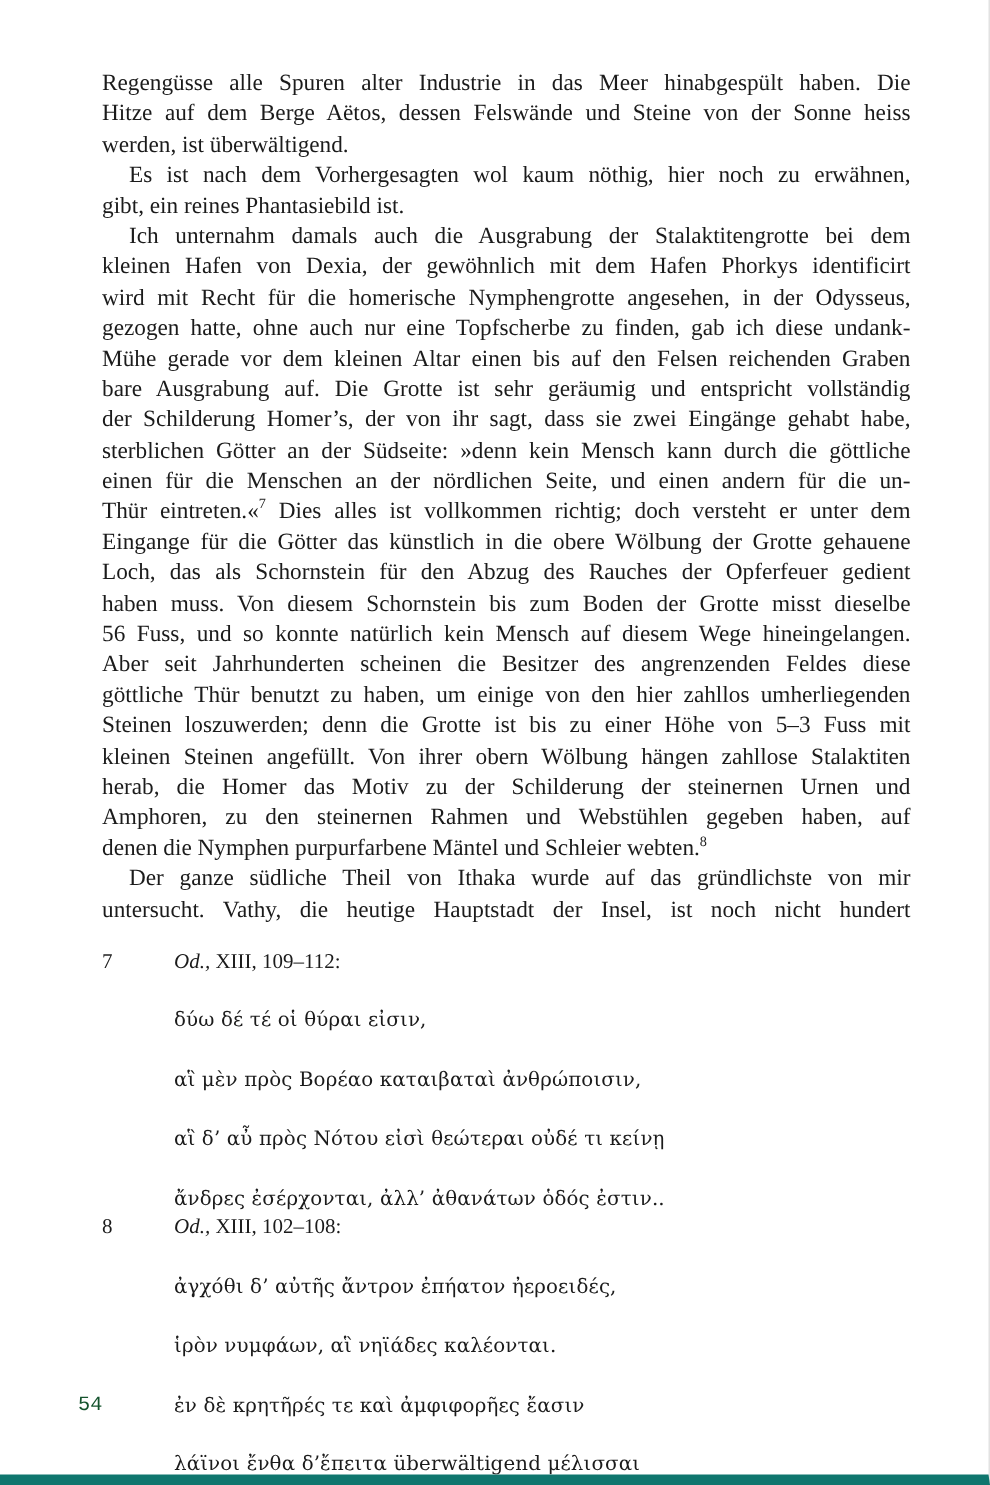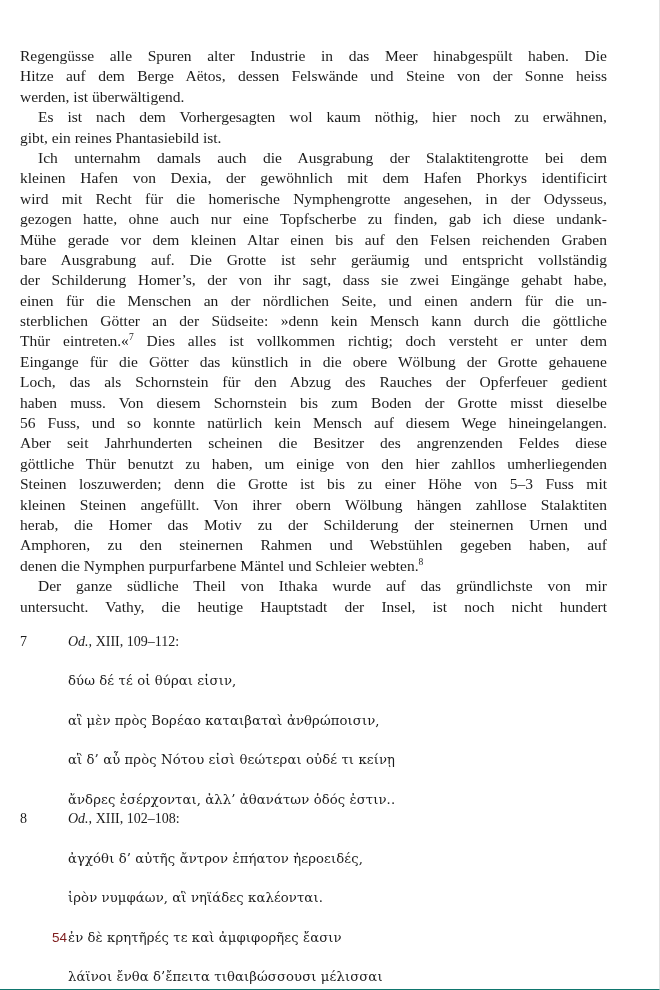--- a/index.html
+++ b/index.html
@@ -6,23 +6,23 @@
     margin: 0;
     padding: 0;
     background: #ffffff;
   }
   .page {
     position: relative;
     width: 660px;
     height: 990px;
     background: #ffffff;
     box-sizing: border-box;
-    padding: 46px 52px 0 20px;
+    padding: 46px 52px 0 68px;
     border-right: 1px solid #e2e2e2;
-    border-bottom: 1px solid #0f766e;
+    border-bottom: 7px solid #0f766e;
     overflow: hidden;
     color: #1b1b1b;
   }
   .body-text {
     font-family: "Liberation Serif", serif;
     font-size: 15.5px;
     line-height: 20.4px;
     color: #1b1b1b;
   }
   .line {
@@ -67,44 +67,44 @@
     font-family: "DejaVu Serif", "Liberation Serif", serif;
     font-size: 13.2px;
     line-height: 19.5px;
     letter-spacing: 0.1px;
     margin-top: 20px;
   }
   .page-number {
     position: absolute;
     left: 52px;
     top: 930px;
-    font-family: Liberation Sans, sans-serif;
+    font-family: Liberation Mono, monospace;
     font-size: 13.5px;
-    color: #7f1d1d;
+    color: #14532d;
   }
 </style>
 </head>
 <body>
 
 <div class="page">
   <div class="body-text">
       <div class="line">Regengüsse alle Spuren alter Industrie in das Meer hinabgespült haben. Die</div>
       <div class="line">Hitze auf dem Berge Aëtos, dessen Felswände und Steine von der Sonne heiss</div>
       <div class="line last">werden, ist überwältigend.</div>
       <div class="line indent">Es ist nach dem Vorhergesagten wol kaum nöthig, hier noch zu erwähnen,</div>
       <div class="line last">gibt, ein reines Phantasiebild ist.</div>
       <div class="line indent">Ich unternahm damals auch die Ausgrabung der Stalaktitengrotte bei dem</div>
       <div class="line">kleinen Hafen von Dexia, der gewöhnlich mit dem Hafen Phorkys identificirt</div>
       <div class="line">wird mit Recht für die homerische Nymphengrotte angesehen, in der Odysseus,</div>
       <div class="line">gezogen hatte, ohne auch nur eine Topfscherbe zu finden, gab ich diese undank-</div>
       <div class="line">Mühe gerade vor dem kleinen Altar einen bis auf den Felsen reichenden Graben</div>
       <div class="line">bare Ausgrabung auf. Die Grotte ist sehr geräumig und entspricht vollständig</div>
       <div class="line">der Schilderung Homer’s, der von ihr sagt, dass sie zwei Eingänge gehabt habe,</div>
+      <div class="line">sterblichen Götter an der Südseite: »denn kein Mensch kann durch die göttliche</div>
       <div class="line">einen für die Menschen an der nördlichen Seite, und einen andern für die un-</div>
-      <div class="line">sterblichen Götter an der Südseite: »denn kein Mensch kann durch die göttliche</div>
       <div class="line">Thür eintreten.«<sup>7</sup> Dies alles ist vollkommen richtig; doch versteht er unter dem</div>
       <div class="line">Eingange für die Götter das künstlich in die obere Wölbung der Grotte gehauene</div>
       <div class="line">Loch, das als Schornstein für den Abzug des Rauches der Opferfeuer gedient</div>
       <div class="line">haben muss. Von diesem Schornstein bis zum Boden der Grotte misst dieselbe</div>
       <div class="line">56 Fuss, und so konnte natürlich kein Mensch auf diesem Wege hineingelangen.</div>
       <div class="line">Aber seit Jahrhunderten scheinen die Besitzer des angrenzenden Feldes diese</div>
       <div class="line">göttliche Thür benutzt zu haben, um einige von den hier zahllos umherliegenden</div>
       <div class="line">Steinen loszuwerden; denn die Grotte ist bis zu einer Höhe von 5–3 Fuss mit</div>
       <div class="line">kleinen Steinen angefüllt. Von ihrer obern Wölbung hängen zahllose Stalaktiten</div>
       <div class="line">herab, die Homer das Motiv zu der Schilderung der steinernen Urnen und</div>
@@ -124,20 +124,20 @@
           <div class="greek-line">ἄνδρες ἐσέρχονται, ἀλλ’ ἀθανάτων ὁδός ἐστιν..</div>
         </div>
   </div>
       <div class="footnote">
     <span class="fn-number">8</span>
     <div class="fn-ref"><em>Od.,</em><span> XIII, 102–108:</span></div>
     <div>
           <div class="greek-line">ἀγχόθι δ’ αὐτῆς ἄντρον ἐπήατον ἠεροειδές,</div>
           <div class="greek-line">ἱρὸν νυμφάων, αἳ νηϊάδες καλέονται.</div>
           <div class="greek-line">ἐν δὲ κρητῆρές τε καὶ ἀμφιφορῆες ἔασιν</div>
-          <div class="greek-line">λάϊνοι ἔνθα δ’ἔπειτα τιθαιβώσσουσι μέλισσαι</div>
+          <div class="greek-line">λάϊνοι ἔνθα δ’ἔπειτα überwältigend μέλισσαι</div>
           <div class="greek-line">ἐν δ’ἱστοὶ λίθεοι περιμήκεες, ἔνθα τε νύμφαι</div>
           <div class="greek-line">φάρε’ ὑφαίνουσιν ἁλιπόρφυρα, θαῦμα ἰδέσθαι.</div>
         </div>
   </div>
     </div>
   <div class="page-number">54</div>
 </div>
 
 </body></html>

